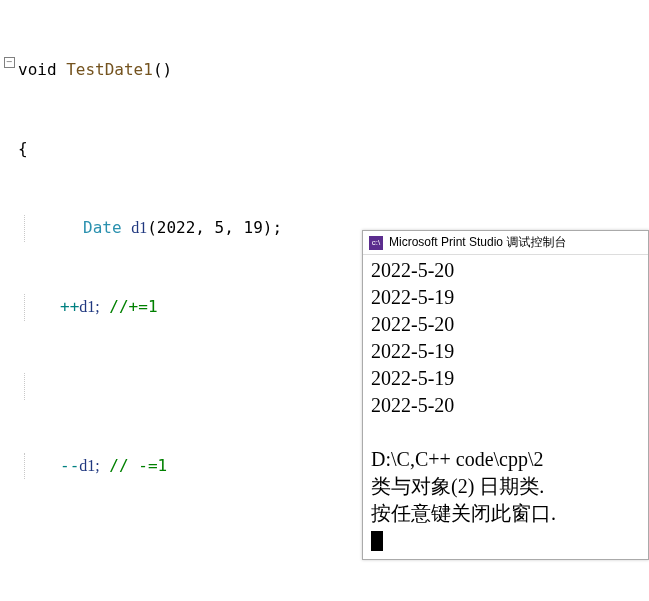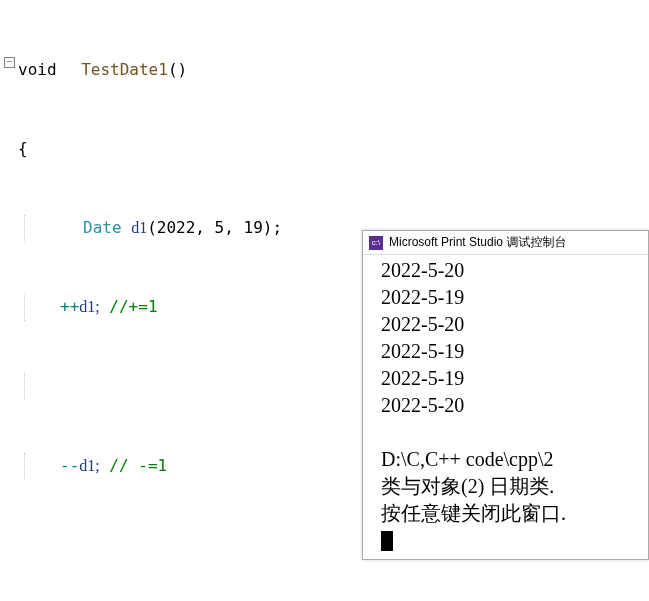--- a/index.html
+++ b/index.html
@@ -24,21 +24,21 @@
       border: 1px solid #808080;
       line-height: 8px;
       font-size: 10px;
       text-align: center;
       vertical-align: middle;
       color: #808080;
       margin-right: 2px;
     }
     .kw { color: #000000; }
     .type { color: #2b91af; margin-left: 23px; }
-    .func { color: #74531f; margin-left: 15px; }
+    .func { color: #74531f; }
     .op { color: #008080; }
     .comment { color: #008000; }
     .var { color: #1f377f; font-family: Liberation Serif, serif; }
     .plain { color: #000000; }
     
     .console {
       position: absolute;
       left: 362px;
       top: 230px;
       width: 287px;
@@ -63,21 +63,21 @@
       height: 14px;
       background: #5b2d8e;
       margin-right: 6px;
       display: inline-flex;
       align-items: center;
       justify-content: center;
       font-size: 8px;
       color: white;
     }
     .console-body {
-      padding: 2px 18px;
+      padding: 2px 8px;
       font-family: "SimSun", "NSimSun", serif;
       font-size: 20px;
       line-height: 1.35;
       color: #000;
       white-space: pre;
     }
     .cursor-block {
       display: inline-block;
       width: 12px;
       height: 20px;

